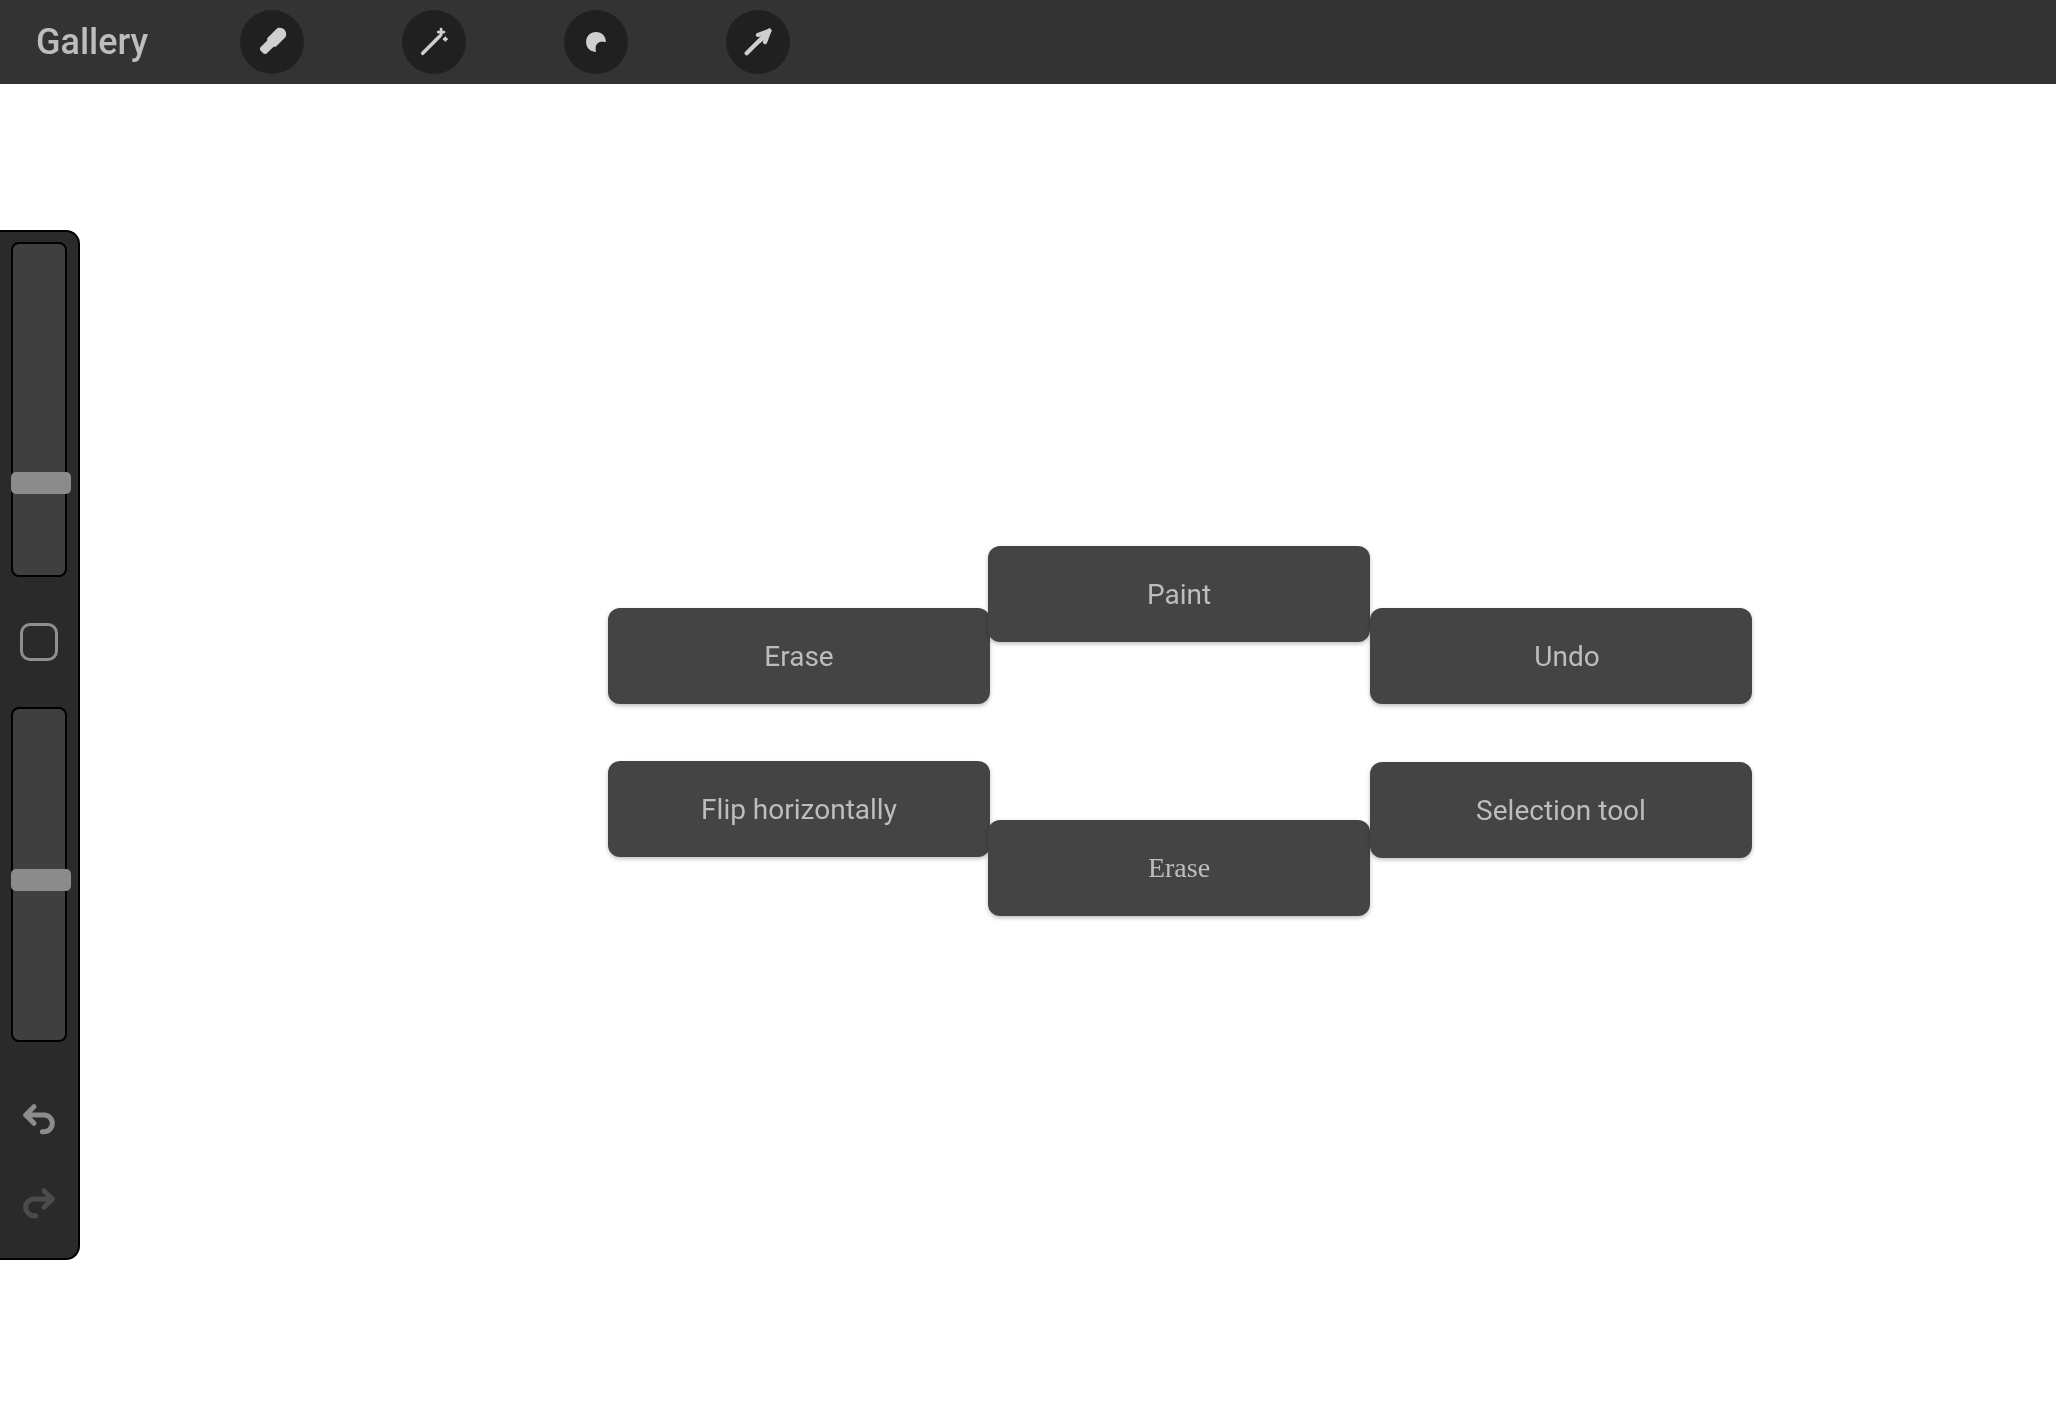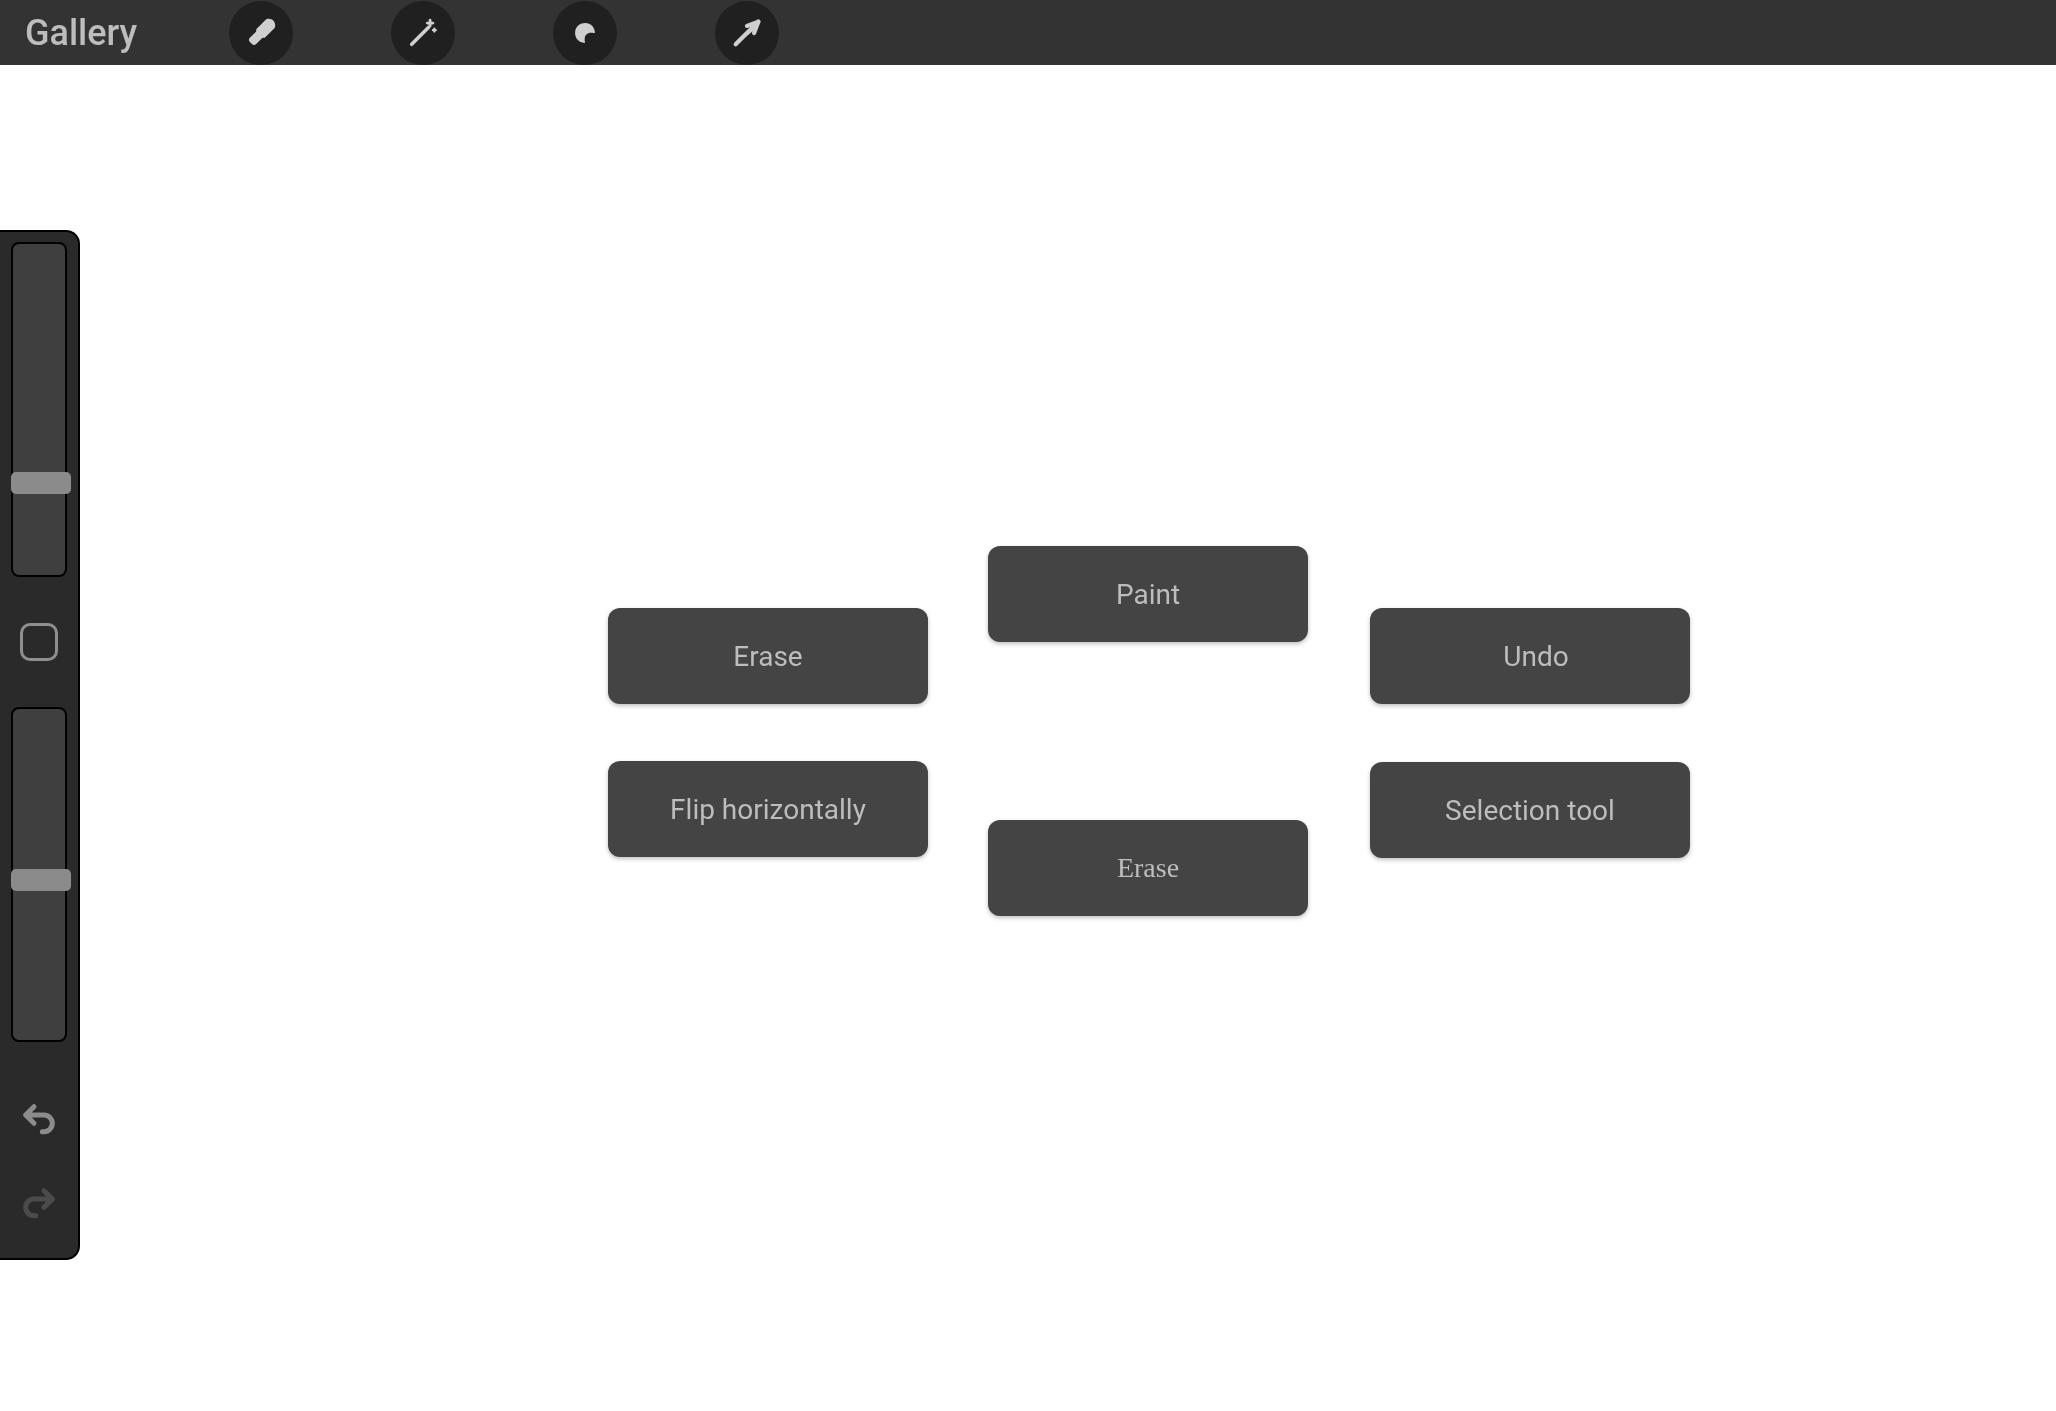--- a/index.html
+++ b/index.html
@@ -9,25 +9,25 @@
     background: #ffffff;
     font-family: -apple-system, BlinkMacSystemFont, "Segoe UI", Roboto, Helvetica, Arial, sans-serif;
     overflow: hidden;
     position: relative;
   }
 
   
   .topbar {
     position: absolute;
     top: 0; left: 0; right: 0;
-    height: 65px;
+    height: 84px;
     background: #333333;
     display: flex;
     align-items: center;
-    padding-left: 25px;
+    padding-left: 36px;
     gap: 46px;
   }
   .topbar .gallery-label {
     color: #bdbdbd;
     font-size: 36px;
     font-weight: 500;
     margin-right: 46px;
   }
   .topbar .tb-icon {
     width: 64px;
@@ -110,21 +110,21 @@
     stroke-width: 3;
     fill: none;
   }
   .ur-undo svg { stroke: #8c8c8c; }
   .ur-redo svg { stroke: #4b4b4b; }
 
   
   .chip {
     position: absolute;
     height: 96px;
-    width: 320px;
+    width: 382px;
     background: #444444;
     color: #bdbdbd;
     font-size: 28px;
     border-radius: 12px;
     display: flex;
     align-items: center;
     justify-content: center;
     box-shadow: 0 2px 4px rgba(0,0,0,0.25);
     cursor: pointer;
   }

